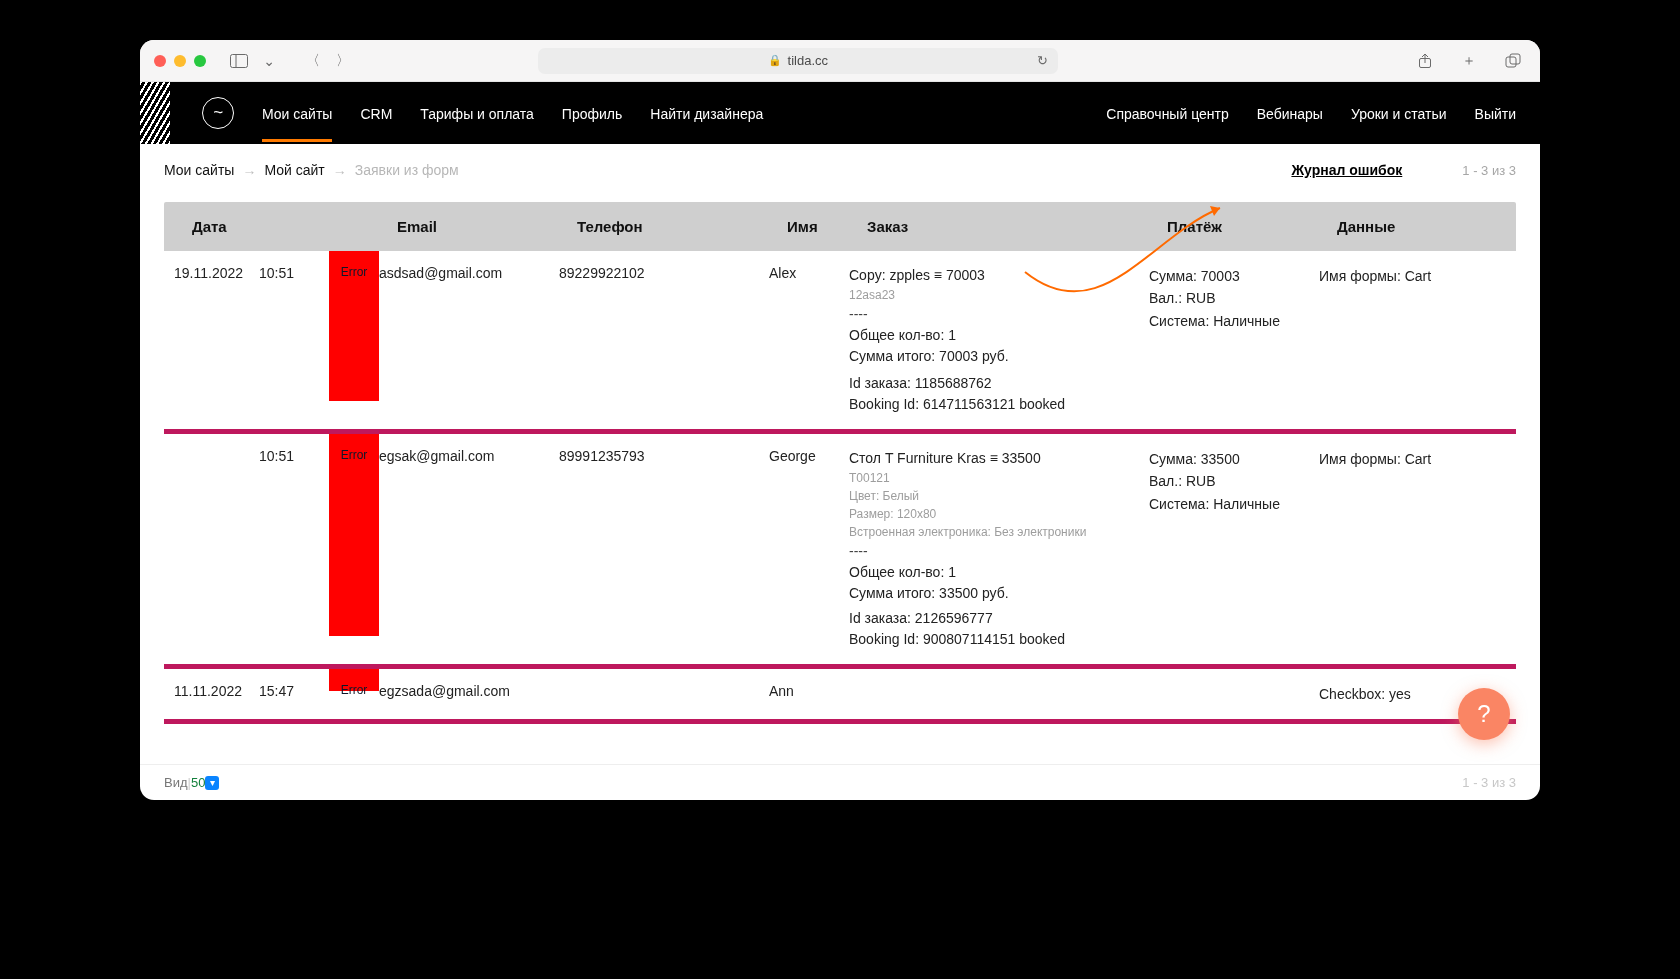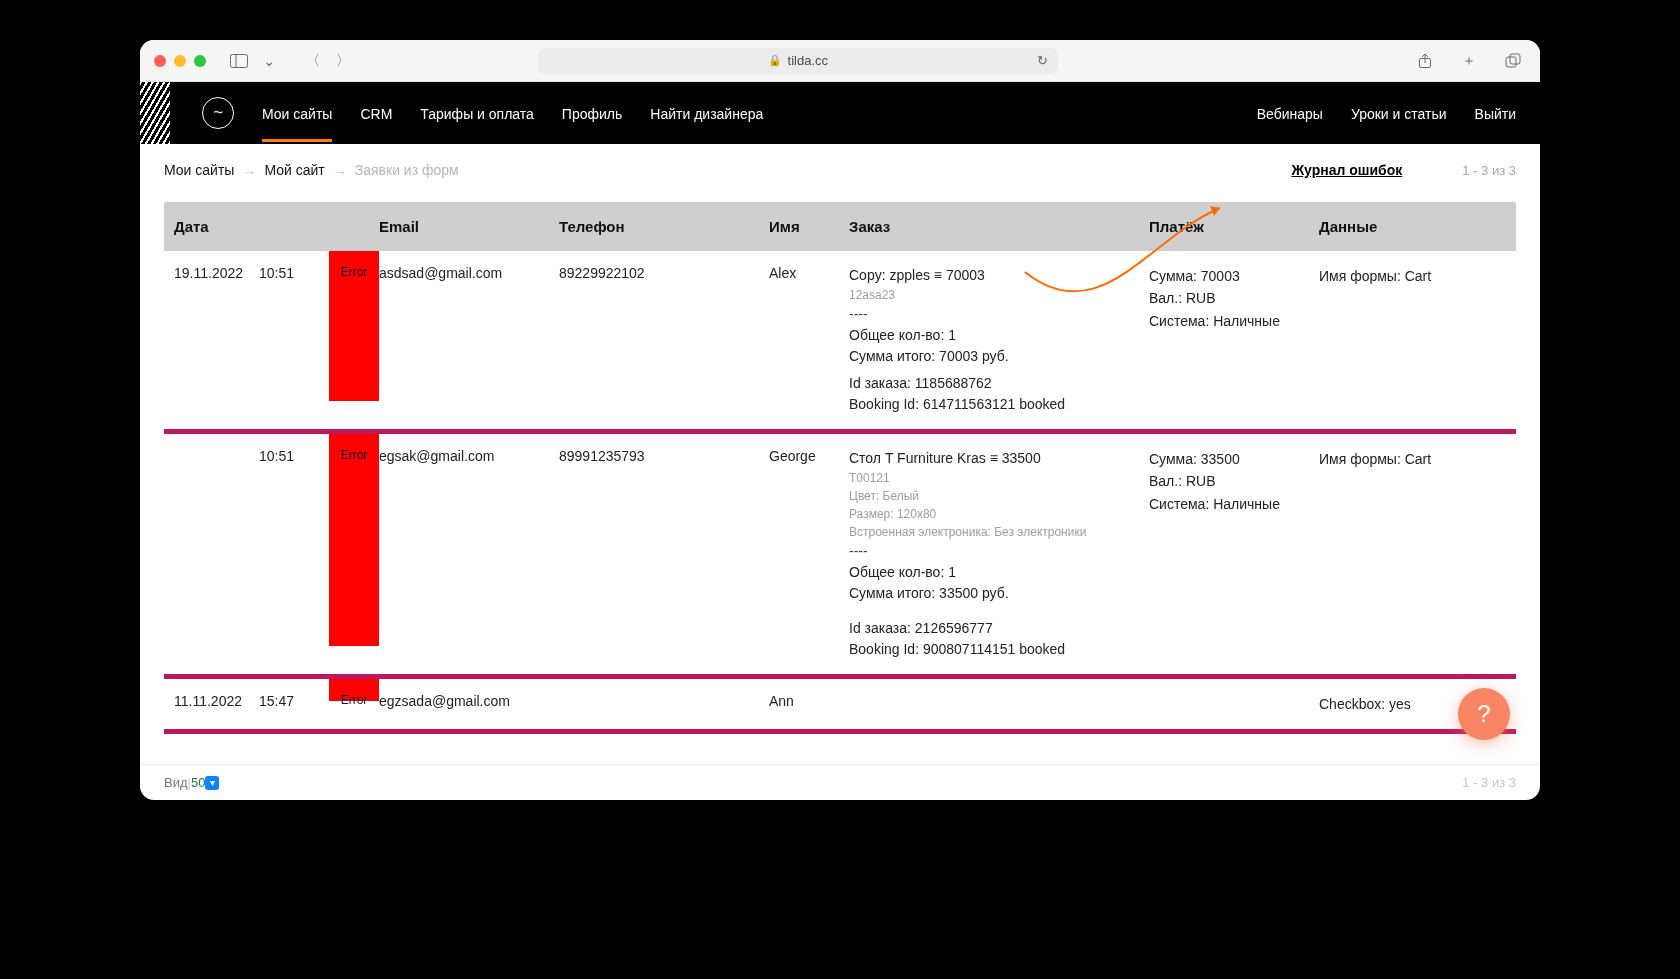--- a/index.html
+++ b/index.html
@@ -98,21 +98,21 @@
   .crumb.muted { color:#b7b7b7; font-weight:400;}
   .arrow-sep { color:#bdbdbd; margin:0 8px;}
   .error-log-link { margin-left:auto; color:#000; font-weight:600; text-decoration:underline; cursor:pointer; }
   .range { margin-left:60px; color:#a6a6a6; font-size:13px;}
 
   .table-wrap { padding: 10px 24px 0; position:relative; flex:1; overflow:hidden;}
   .thead {
     background:#cfcfcf;
     display:grid;
     grid-template-columns: 85px 70px 50px 180px 210px 80px 300px 170px 150px;
-    padding:16px 10px;
+    padding:16px 28px;
     font-weight:600;
     font-size:15px;
     color:#111;
     border-radius:2px 2px 0 0;
   }
   .trow {
     display:grid;
     grid-template-columns: 85px 70px 50px 180px 210px 80px 300px 170px 150px;
     border-bottom:5px solid #be185d;
     padding:14px 10px;
@@ -223,20 +223,21 @@
 
   <div class="navbar">
     <div class="wave-strip"></div>
     <div class="logo-circle">~</div>
     <span class="nav-item active">Мои сайты</span>
     <span class="nav-item">CRM</span>
     <span class="nav-item">Тарифы и оплата</span>
     <span class="nav-item">Профиль</span>
     <span class="nav-item">Найти дизайнера</span>
     <div class="nav-right">
+      <span class="nav-item">Справочный центр</span>
       <span class="nav-item">Вебинары</span>
       <span class="nav-item">Уроки и статьи</span>
       <span class="nav-item">Выйти</span>
     </div>
   </div>
 
   <div class="crumbs-row">
     <span class="crumb">Мои сайты</span>
     <span class="arrow-sep">→</span>
     <span class="crumb">Мой сайт</span>
@@ -293,21 +294,21 @@
       <div>George</div>
       <div>
         <div class="ord-line">Стол T Furniture Kras ≡ 33500</div>
         <div class="sub">T00121</div>
         <div class="sub">Цвет: Белый</div>
         <div class="sub">Размер: 120x80</div>
         <div class="sub">Встроенная электроника: Без электроники</div>
         <div class="ord-line sep-dash">----</div>
         <div class="ord-line">Общее кол-во: 1</div>
         <div class="ord-line">Сумма итого: 33500 руб.</div>
-        <div class="ord-line" style="margin-top:14px">Id заказа: 2126596777</div>
+        <div class="ord-line" style="margin-top:4px">Id заказа: 2126596777</div>
         <div class="ord-line">Booking Id: 900807114151 booked</div>
       </div>
       <div>
         <div class="pay-line">Сумма: 33500</div>
         <div class="pay-line">Вал.: RUB</div>
         <div class="pay-line">Система: Наличные</div>
       </div>
       <div class="dat-line">Имя формы: Cart</div>
     </div>
 

